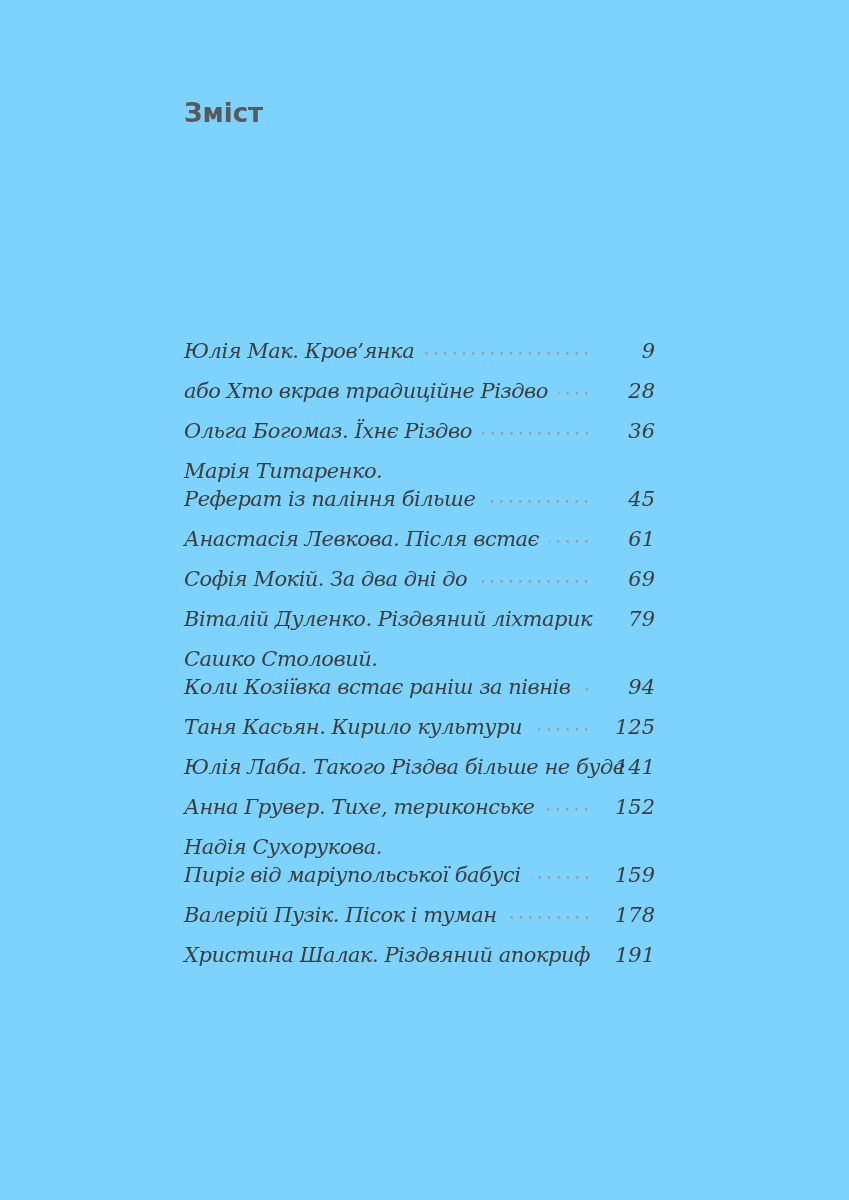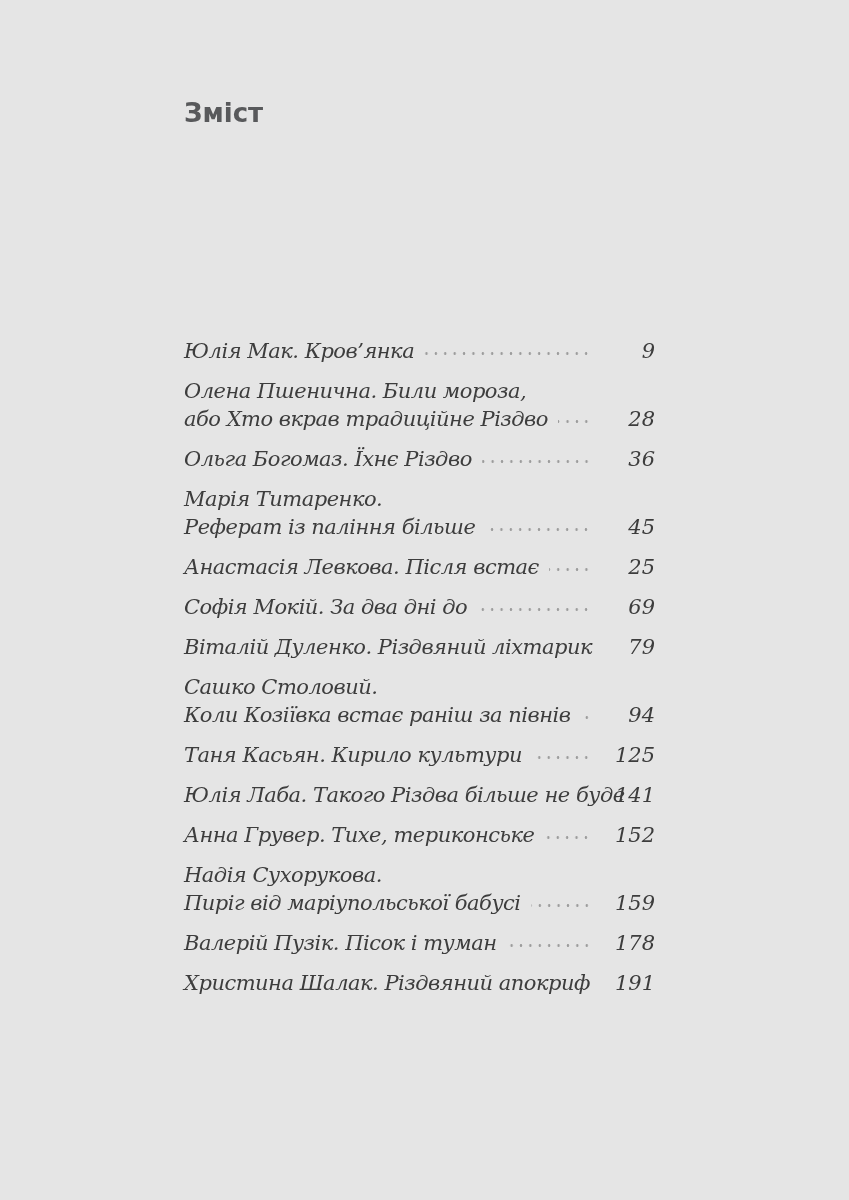--- a/index.html
+++ b/index.html
@@ -4,21 +4,21 @@
 <style>
   html, body {
     margin: 0;
     padding: 0;
     background: #ffffff;
   }
   .page {
     position: relative;
     width: 849px;
     height: 1200px;
-    background: #e5e5e5;
+    background: #7dd3fc;
     overflow: hidden;
     font-family: "DejaVu Serif", "Liberation Serif", serif;
   }
   .title {
     position: absolute;
     left: 184px;
     top: 99px;
     margin: 0;
     font-family: "DejaVu Sans", "Liberation Sans", sans-serif;
     font-weight: 700;
@@ -79,23 +79,20 @@
   <div class="toc">
       <div class="entry">
         <div class="row line">
           <span class="label">Юлія Мак. Кров’янка</span>
           <span class="dots"></span>
           <span class="pagenum">9</span>
         </div>
       </div>
       <div class="entry">
         <div class="row line">
-          <span class="label">Олена Пшенична. Били мороза,</span>
-        </div>
-        <div class="row line">
           <span class="label">або Хто вкрав традиційне Різдво</span>
           <span class="dots"></span>
           <span class="pagenum">28</span>
         </div>
       </div>
       <div class="entry">
         <div class="row line">
           <span class="label">Ольга Богомаз. Їхнє Різдво</span>
           <span class="dots"></span>
           <span class="pagenum">36</span>
@@ -108,21 +105,21 @@
         <div class="row line">
           <span class="label">Реферат із паління більше</span>
           <span class="dots"></span>
           <span class="pagenum">45</span>
         </div>
       </div>
       <div class="entry">
         <div class="row line">
           <span class="label">Анастасія Левкова. Після встає</span>
           <span class="dots"></span>
-          <span class="pagenum">25</span>
+          <span class="pagenum">61</span>
         </div>
       </div>
       <div class="entry">
         <div class="row line">
           <span class="label">Софія Мокій. За два дні до</span>
           <span class="dots"></span>
           <span class="pagenum">69</span>
         </div>
       </div>
       <div class="entry">

